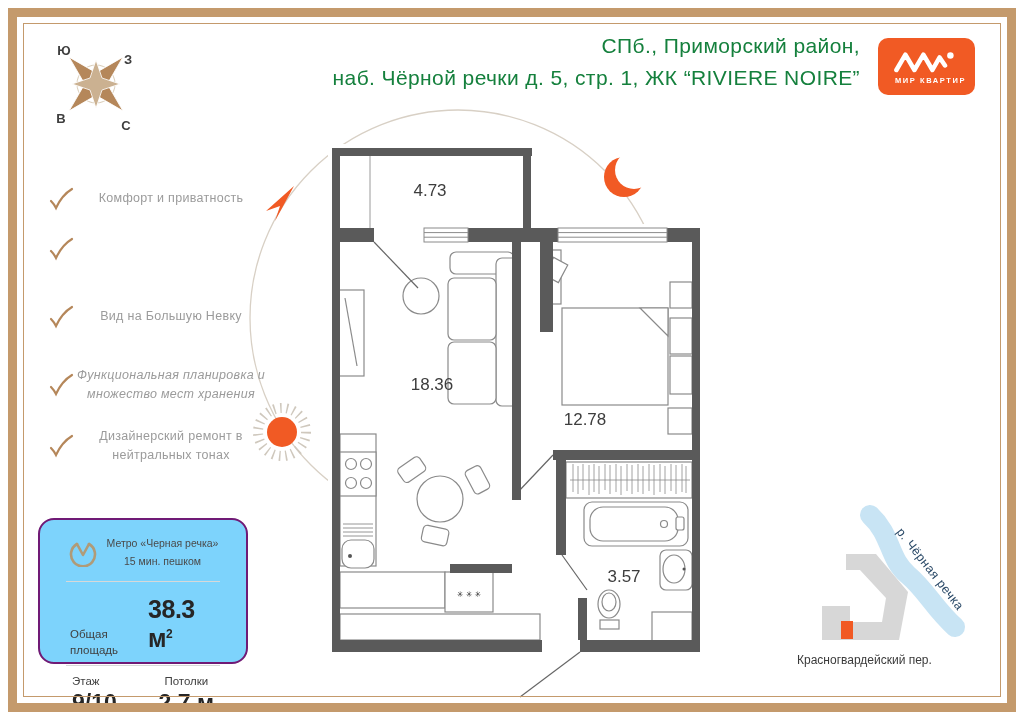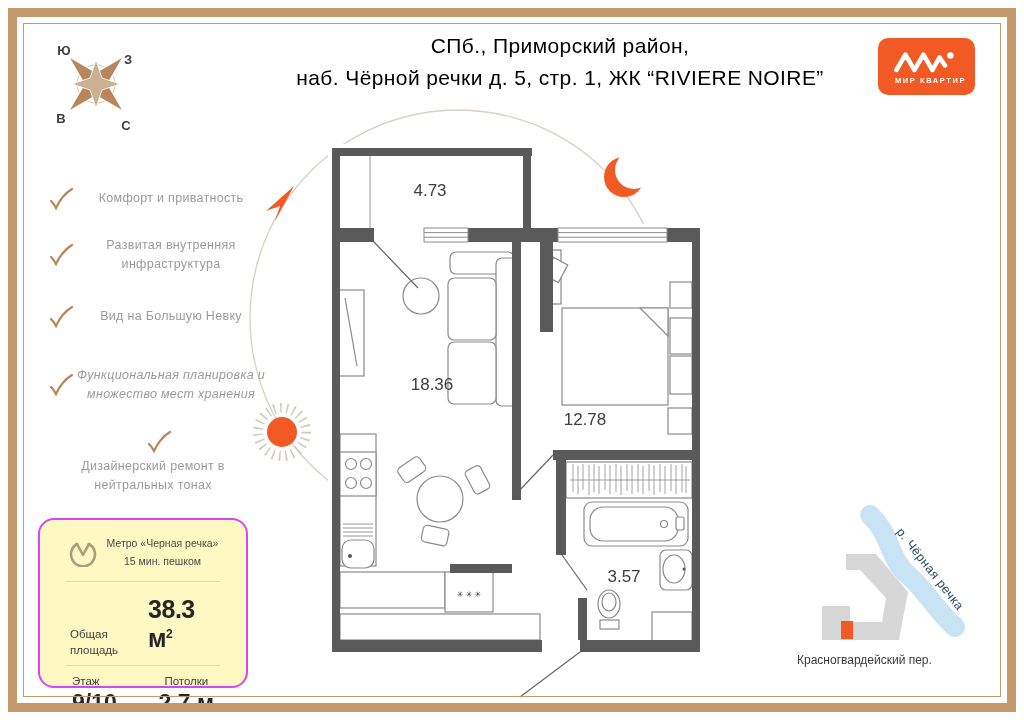--- a/index.html
+++ b/index.html
@@ -3,33 +3,33 @@
 <meta charset="utf-8">
 <style>
   html,body{margin:0;padding:0;}
   body{width:1024px;height:720px;position:relative;background:#fff;
        font-family:"Liberation Sans",sans-serif;overflow:hidden;}
   .frame-band{position:absolute;left:8px;top:8px;right:8px;bottom:8px;
       border:9px solid #c49a6c;pointer-events:none;z-index:5;}
   .frame-line{position:absolute;left:23px;top:23px;right:23px;bottom:23px;
       border:1.5px solid #c49a6c;pointer-events:none;z-index:5;}
   #scene{position:absolute;left:0;top:0;z-index:1;}
-  .title{position:absolute;left:260px;top:30px;width:600px;text-align:center;z-index:2;
-      color:#000000;font-size:21px;letter-spacing:.4px;line-height:1.5;}
+  .title{position:absolute;left:260px;top:30px;width:600px;text-align:right;z-index:2;
+      color:#15803d;font-size:21px;letter-spacing:.4px;line-height:1.5;}
   .logo{position:absolute;left:878px;top:38px;width:97px;height:57px;background:#f15a24;
       border-radius:10px;z-index:2;display:flex;flex-direction:column;align-items:center;
       justify-content:center;gap:3px;}
   .logo-brand{color:#fff;font-size:7.5px;font-weight:bold;letter-spacing:1.6px;padding-left:8px;}
   .feature{position:absolute;left:40px;width:232px;display:flex;align-items:center;z-index:2;}
   .feature .check{flex:0 0 30px;margin-left:6px;}
   .feature .ftext{flex:1;text-align:center;color:#9b9b9b;font-size:12.5px;
       line-height:1.55;letter-spacing:.3px;padding-right:6px;}
-  .f1{top:186px;} .f2{top:236px;} .f3{top:304px;} .f4{top:366px;font-style:italic;} .f5{top:427px;flex-direction:column;}
-  .card{position:absolute;left:38px;top:518px;width:210px;height:170px;z-index:2;
-      border:2px solid #d946ef;border-radius:16px;background:#fef9c3;box-sizing:border-box;
+  .f1{top:186px;} .f2{top:236px;} .f3{top:304px;} .f4{top:366px;font-style:italic;} .f5{top:427px;}
+  .card{position:absolute;left:38px;top:518px;width:210px;height:146px;z-index:2;
+      border:2px solid #701a75;border-radius:16px;background:#7dd3fc;box-sizing:border-box;
       padding:10px 24px 8px 24px;}
   .metro-row{display:flex;align-items:center;justify-content:center;gap:9px;height:46px;}
   .metro-txt{text-align:center;color:#4a4a4a;font-size:10.5px;font-weight:500;line-height:1.7;}
   .card hr{border:none;border-top:1px solid #d8d8d8;margin:5px 2px;}
   .area-row{display:flex;align-items:center;justify-content:space-between;padding:2px 6px;}
   .area-label{color:#3f3f3f;font-size:11.5px;line-height:1.4;margin-top:37px;}
   .area-value{color:#262626;font-size:25px;font-weight:bold;letter-spacing:-.5px;}
   .sup{font-size:12px;vertical-align:super;font-weight:bold;}
   .bottom-row{display:flex;justify-content:space-between;padding:4px 8px 0 8px;}
   .brc{display:flex;flex-direction:column;gap:3px;}
@@ -199,21 +199,20 @@
 <div class="feature f1">
   <svg class="check" width="26" height="26" viewBox="0 0 26 26">
       <path d="M3,15 Q6,18 8,22 Q14,9 24,3" fill="none" stroke="#b5875a" stroke-width="2.2" stroke-linecap="round"></path>
     </svg>
   <div class="ftext">Комфорт и приватность</div>
 </div>
 <div class="feature f2">
   <svg class="check" width="26" height="26" viewBox="0 0 26 26">
       <path d="M3,15 Q6,18 8,22 Q14,9 24,3" fill="none" stroke="#b5875a" stroke-width="2.2" stroke-linecap="round"></path>
     </svg>
-  <div class="ftext">Развитая внутренняя инфраструктура</div>
 </div>
 <div class="feature f3">
   <svg class="check" width="26" height="26" viewBox="0 0 26 26">
       <path d="M3,15 Q6,18 8,22 Q14,9 24,3" fill="none" stroke="#b5875a" stroke-width="2.2" stroke-linecap="round"></path>
     </svg>
   <div class="ftext">Вид на Большую Невку</div>
 </div>
 <div class="feature f4">
   <svg class="check" width="26" height="26" viewBox="0 0 26 26">
       <path d="M3,15 Q6,18 8,22 Q14,9 24,3" fill="none" stroke="#b5875a" stroke-width="2.2" stroke-linecap="round"></path>

